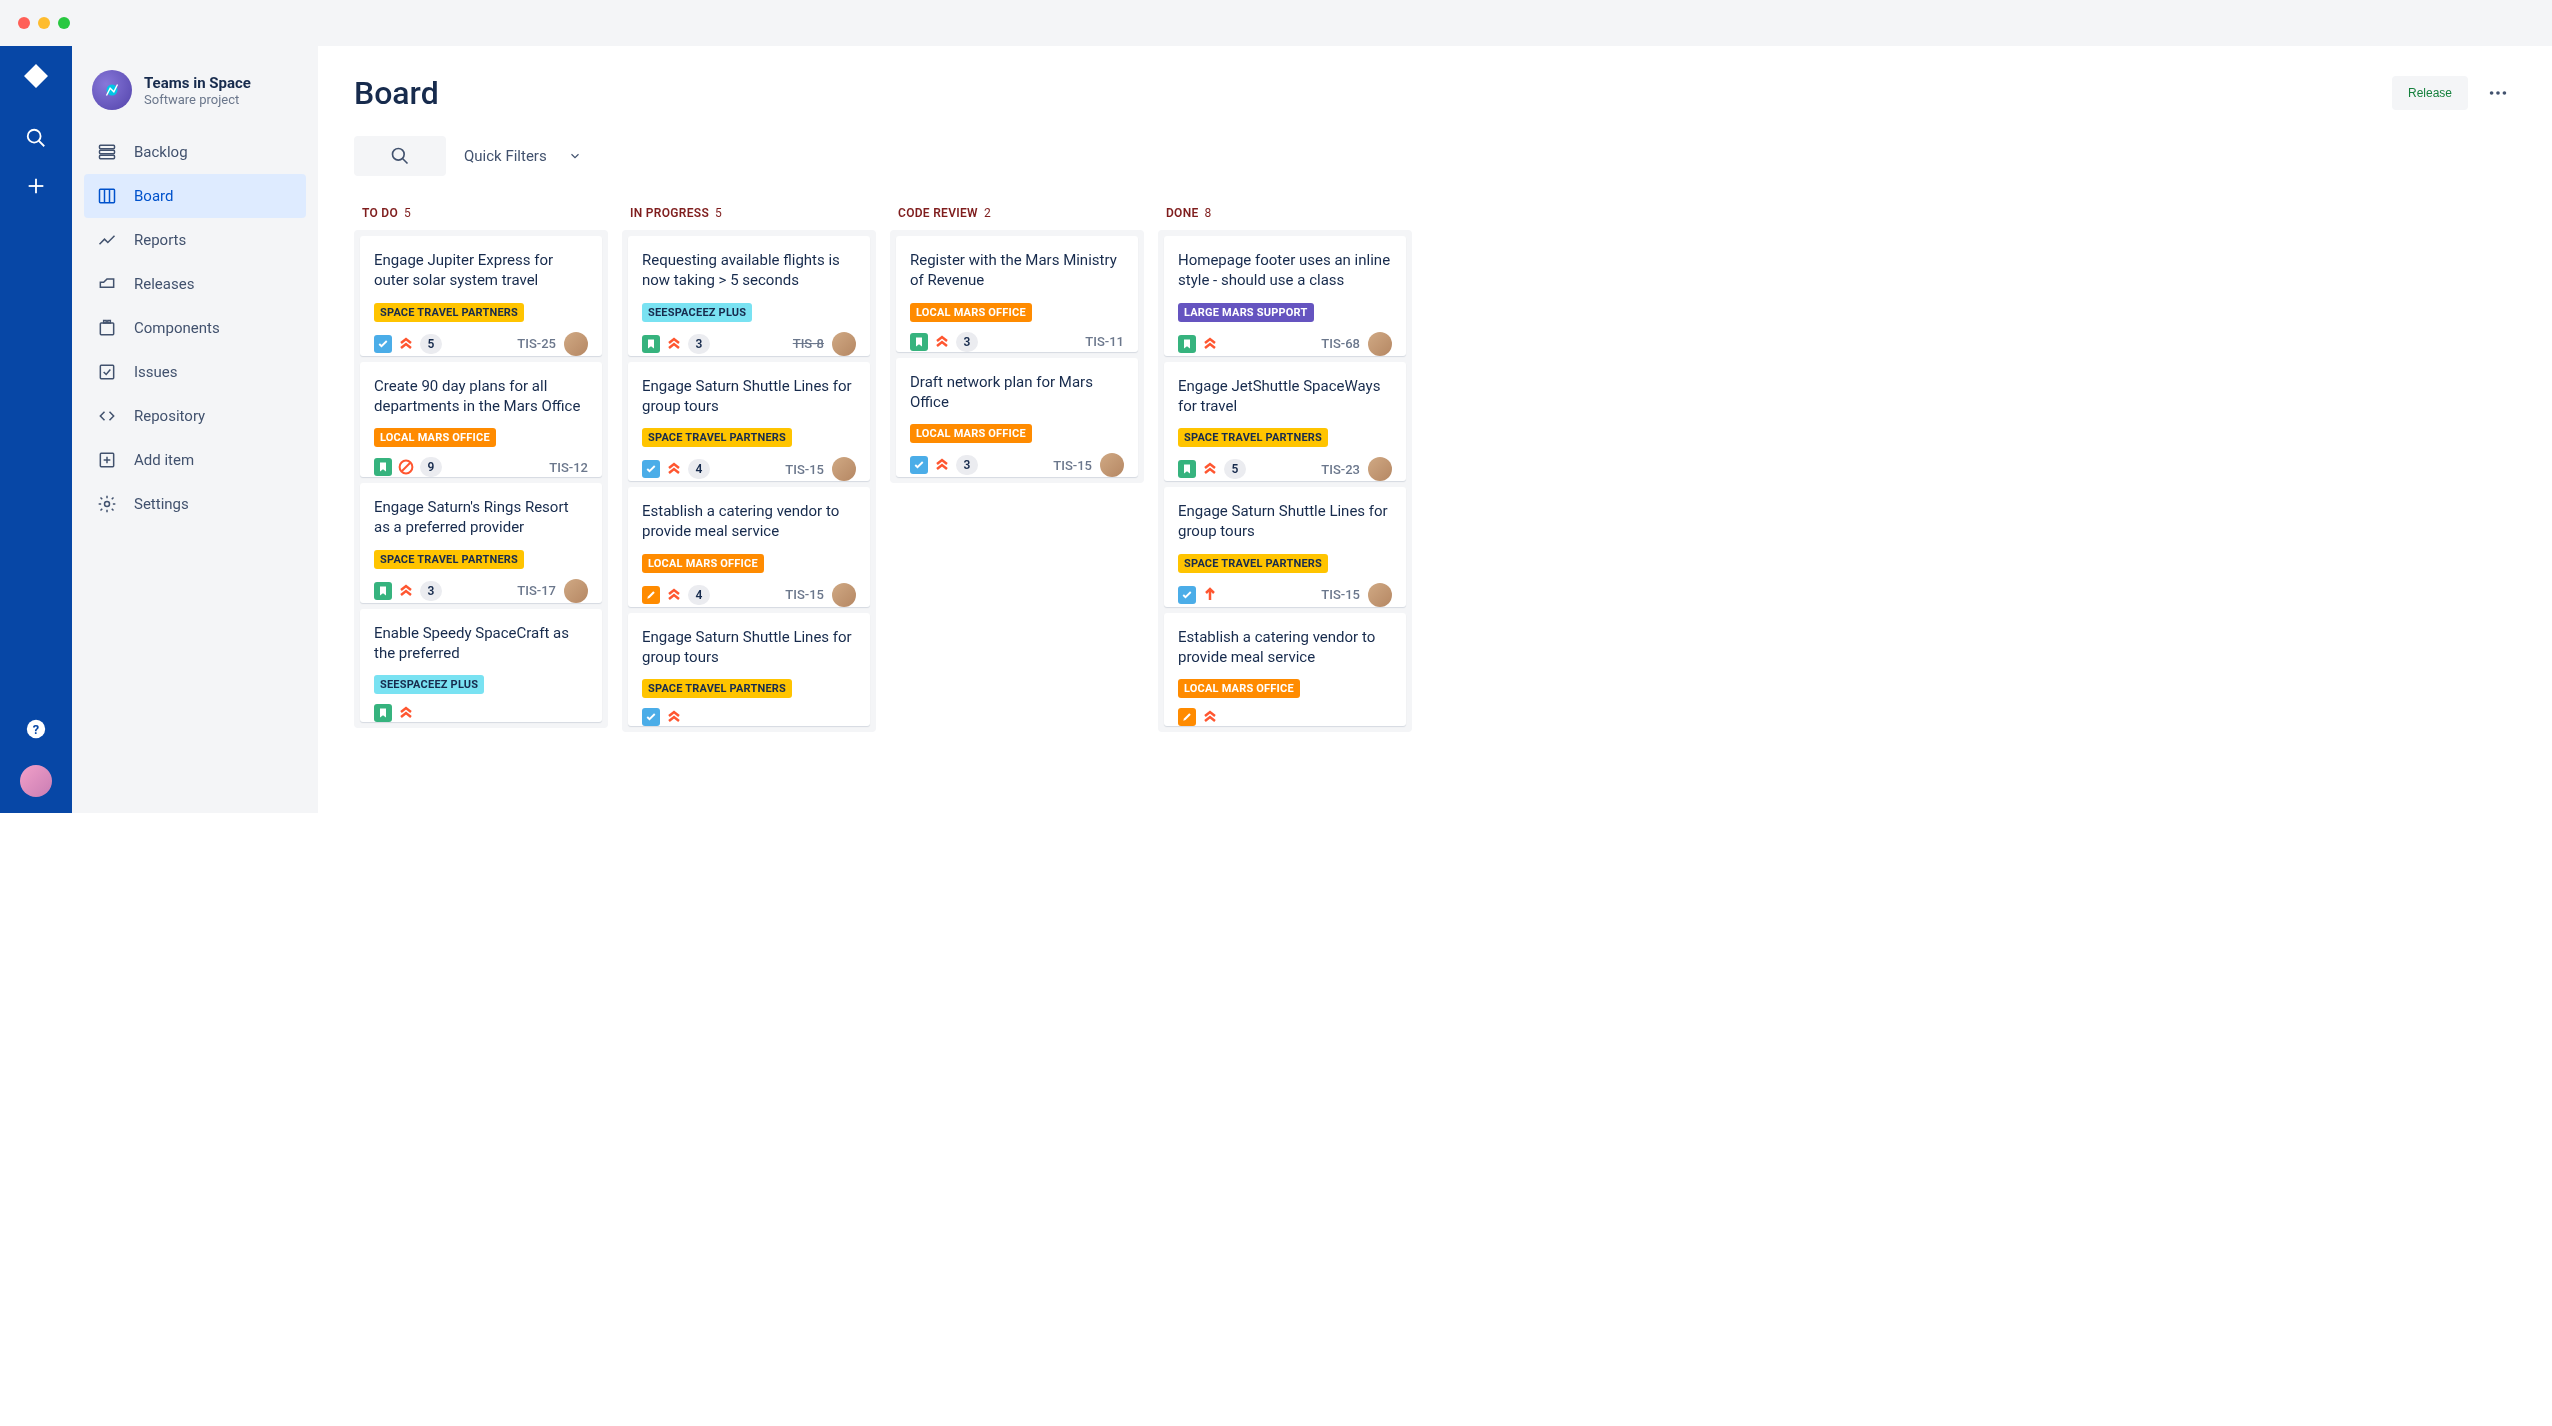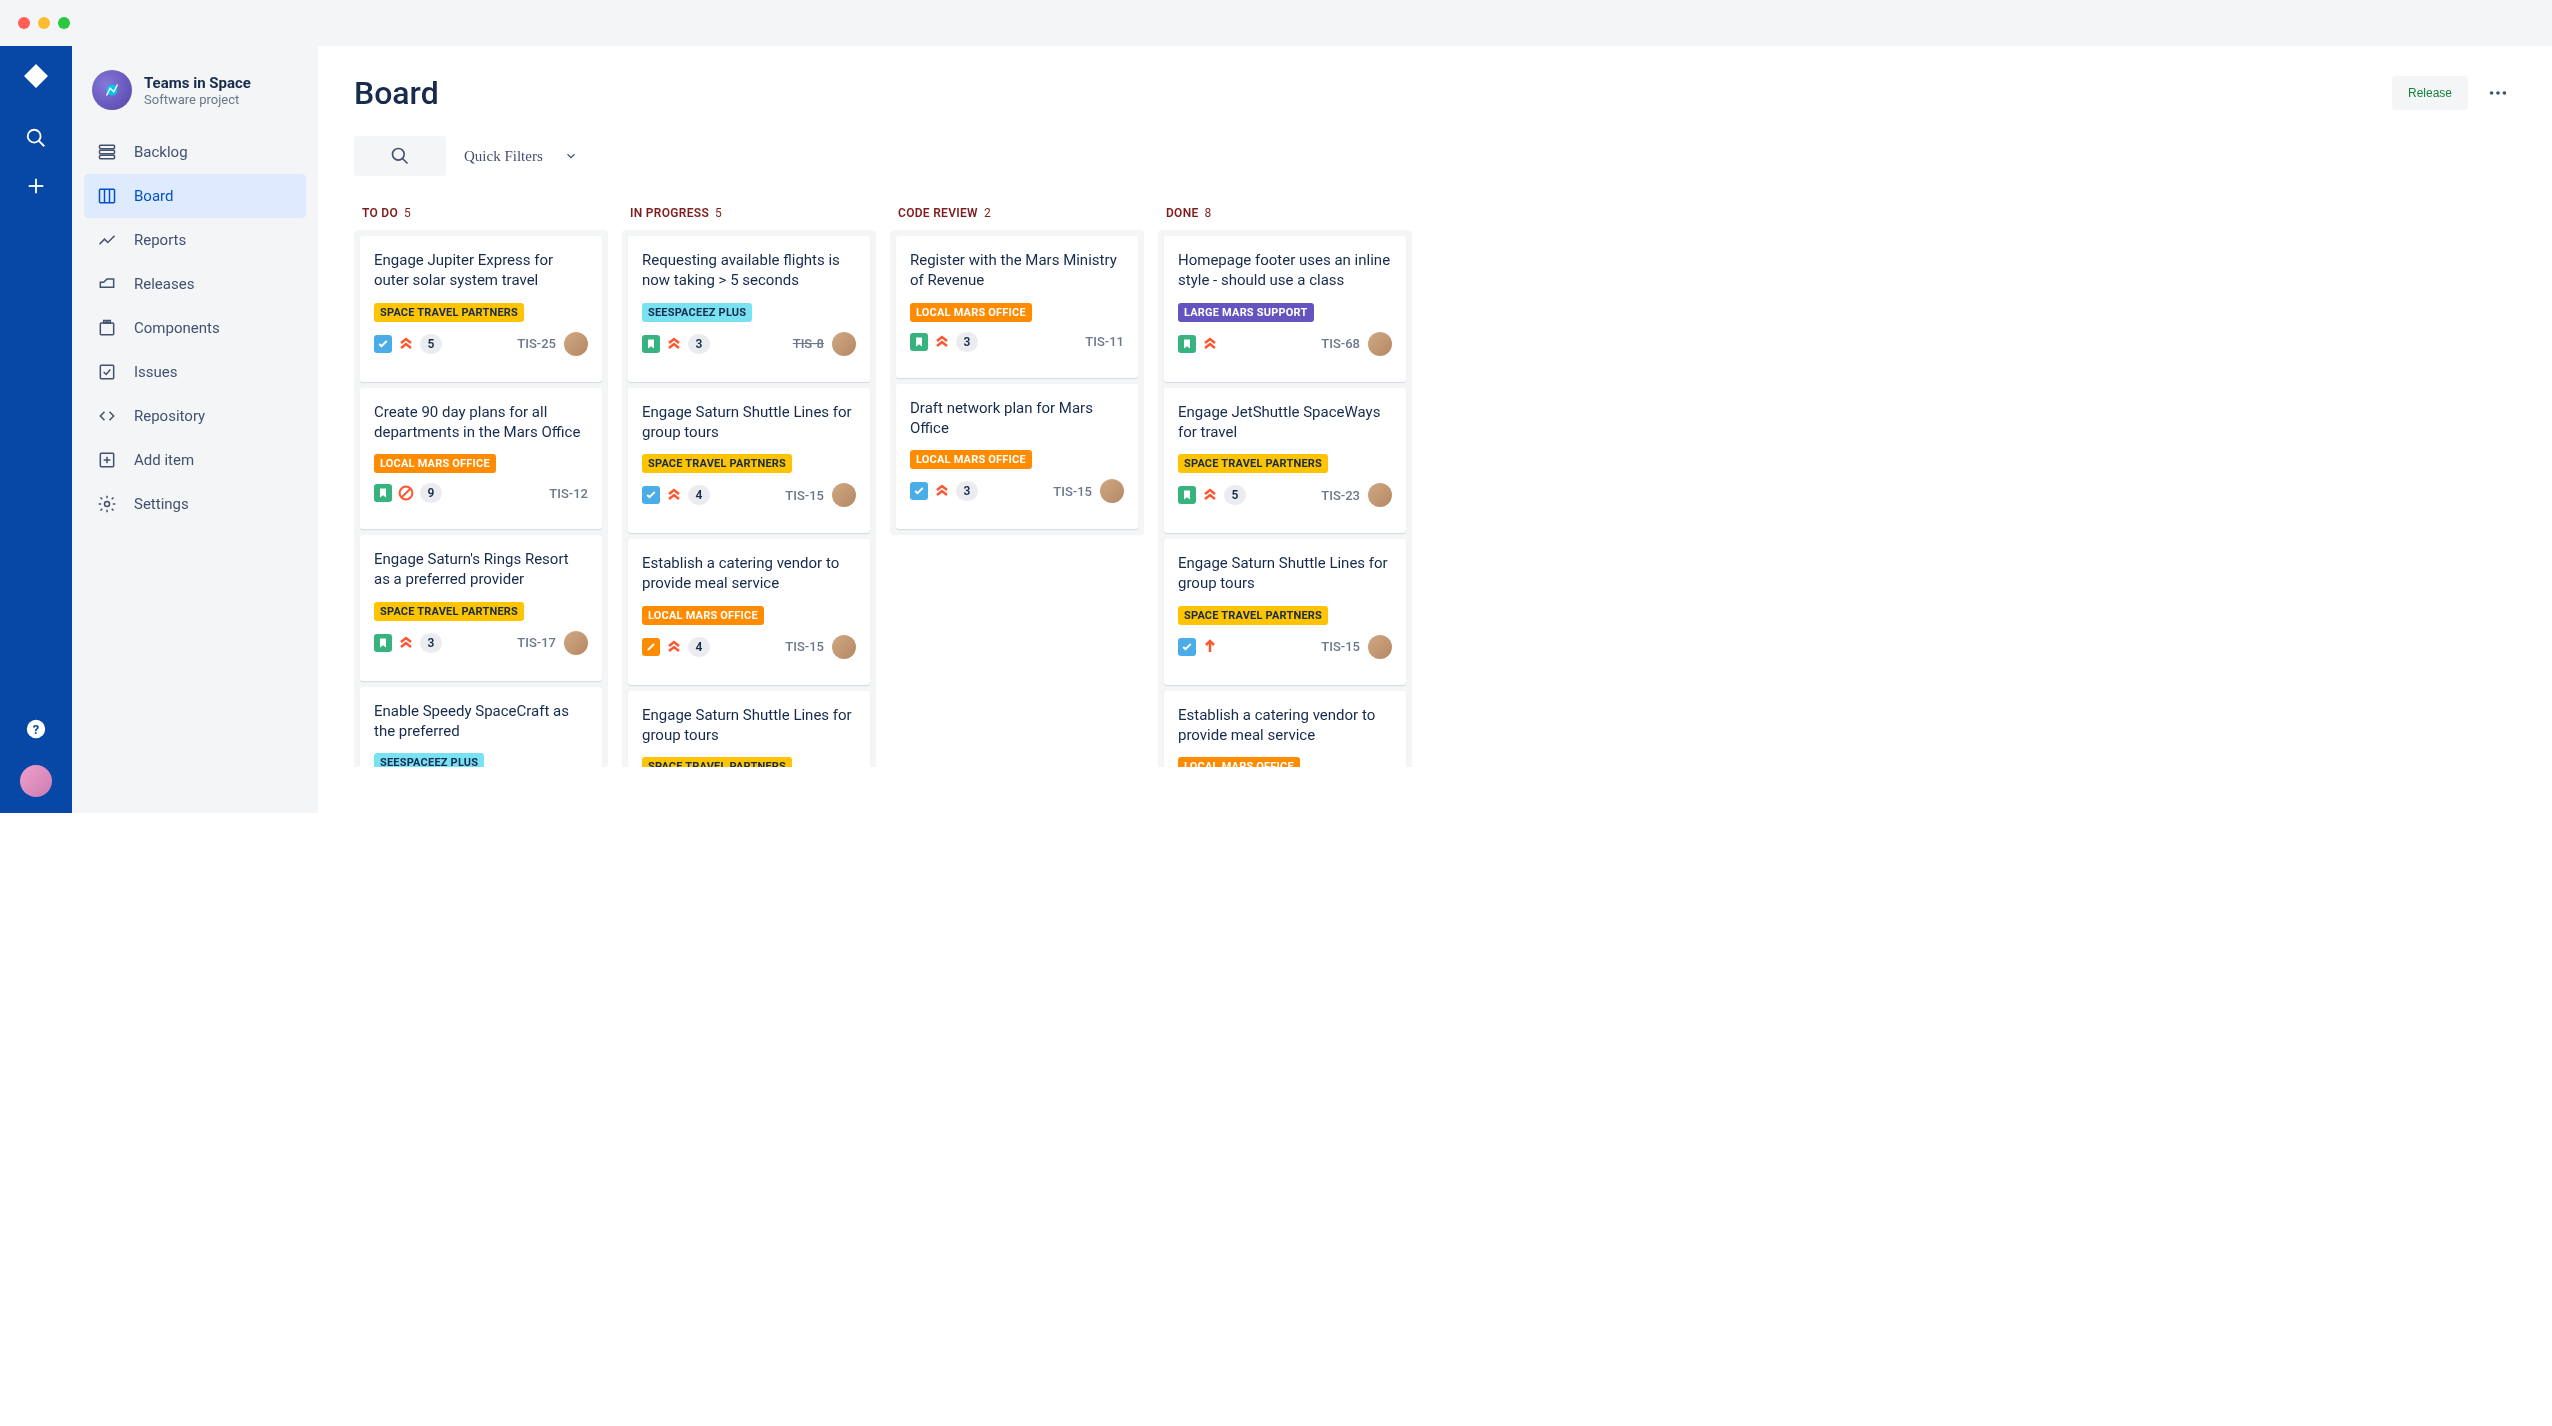--- a/index.html
+++ b/index.html
@@ -32,29 +32,29 @@
 
 .main { flex: 1; padding: 28px 36px; overflow: hidden; }
 .main-header { display: flex; align-items: center; justify-content: space-between; margin-bottom: 24px; }
 .page-title { font-size: 32px; font-weight: 500; color: #172b4d; }
 .header-actions { display: flex; align-items: center; gap: 12px; }
 .release-btn { background: #f4f5f7; border: none; padding: 10px 16px; border-radius: 4px; font-size: 12px; color: #15803d; cursor: pointer; }
 .more-btn { width: 36px; height: 36px; display:flex;align-items:center;justify-content:center;cursor:pointer; }
 
 .filters { display: flex; align-items: center; gap: 18px; margin-bottom: 20px; }
 .search-box { width: 92px; height: 40px; background: #f4f5f7; border-radius: 4px; display: flex; align-items: center; justify-content: center; }
-.quick-filters { display: flex; align-items: center; gap: 21px; font-size: 15px; color: #42526e; cursor: pointer; font-family: Liberation Serif, serif; }
+.quick-filters { display: flex; align-items: center; gap: 21px; font-size: 15px; color: #42526e; cursor: pointer; }
 
 .board { display: flex; gap: 14px; overflow-x: auto; height: calc(100% - 140px); }
 .column { width: 254px; flex-shrink: 0; }
 .column-header { display: flex; align-items: center; gap: 6px; padding: 10px 8px; font-size: 12px; font-weight: 600; color: #7f1d1d; letter-spacing: 0.3px; }
 .column-header .count { font-weight: 400; }
 .column-body { background: #f4f5f7; border-radius: 4px; padding: 6px; display: flex; flex-direction: column; gap: 6px; min-height: 40px; }
 
-.card { background: #fff; border-radius: 3px; padding: 14px 14px 26px; box-shadow: 0 1px 1px rgba(9,30,66,0.13); cursor: pointer; }
+.card { background: #fff; border-radius: 3px; padding: 14px 14px 0; box-shadow: 0 1px 1px rgba(9,30,66,0.13); cursor: pointer; }
 .card-title { font-size: 15px; color: #172b4d; line-height: 1.35; margin-bottom: 10px; }
 .tag { display: inline-block; font-size: 11px; font-weight: 700; padding: 3px 6px; border-radius: 3px; margin-bottom: 10px; letter-spacing: 0.2px; }
 .tag-yellow { background: #ffc400; color: #172b4d; }
 .tag-teal { background: #79e2f2; color: #172b4d; }
 .tag-orange { background: #ff8b00; color: #fff; }
 .tag-purple { background: #6554c0; color: #fff; }
 .card-footer { display: flex; align-items: center; justify-content: space-between; }
 .card-icons { display: flex; align-items: center; gap: 6px; }
 .issue-type { width: 18px; height: 18px; border-radius: 3px; display:flex;align-items:center;justify-content:center; }
 .it-task { background: #4bade8; }

